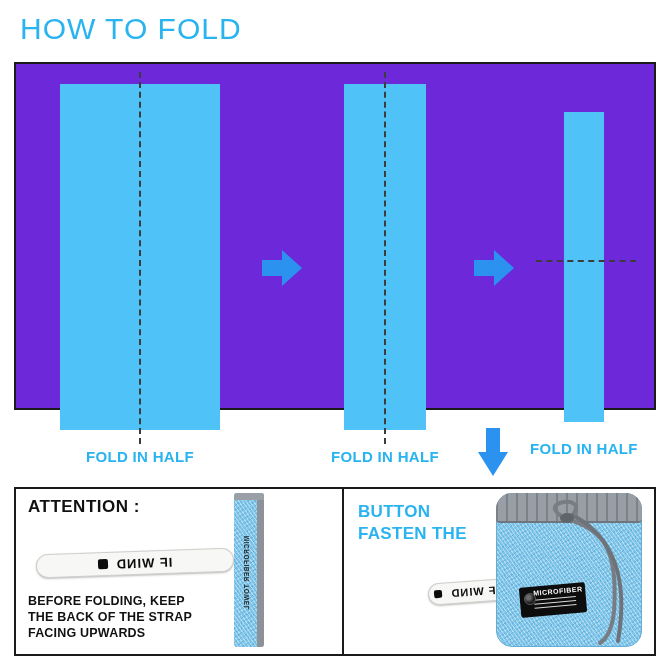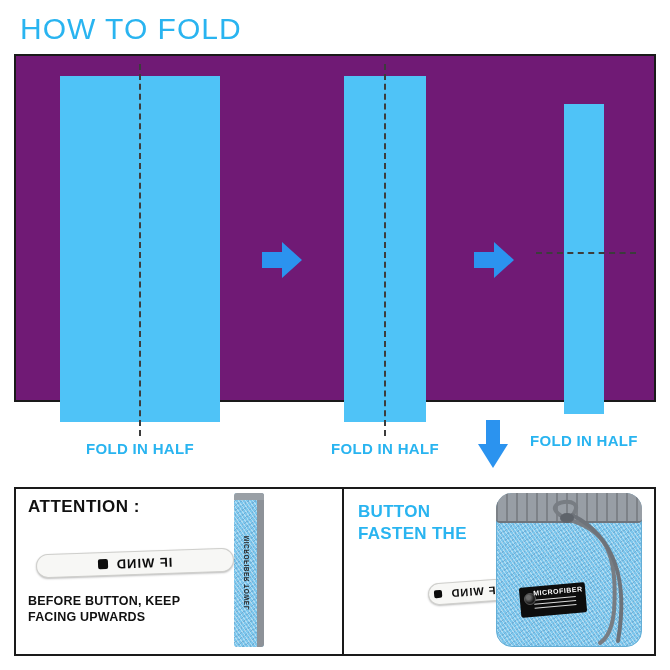--- a/index.html
+++ b/index.html
@@ -18,22 +18,22 @@
   .abs{position:absolute;}
 
   
   .page-title{
     left:20px;top:12px;font-size:30px;font-weight:normal;
     color:var(--accent);letter-spacing:1px;
   }
 
   
   .main-box{
-    left:14px;top:54px;width:642px;height:348px;
-    border:2px solid #1a1a1a;background:#701a75;
+    left:14px;top:62px;width:642px;height:348px;
+    border:2px solid #1a1a1a;background:#6d28d9;
   }
   .towel{background:var(--towel);}
   .towel1{left:44px;top:20px;width:160px;height:346px;}
   .towel2{left:328px;top:20px;width:82px;height:346px;}
   .towel3{left:548px;top:48px;width:40px;height:310px;}
   .dash-v{border-left:2px dashed var(--dash);width:0;top:8px;height:372px;}
   .dash1{left:123px;}
   .dash2{left:368px;}
   .dash-h{border-top:2px dashed var(--dash);height:0;left:520px;top:196px;width:100px;}
   .step-label{
@@ -160,21 +160,22 @@
   </div>
 
   <div class="abs strap strap-big">
     <div class="strap-inner">
       <span class="strap-text">IF WIND</span>
       <span class="strap-logo"></span>
     </div>
   </div>
 
   <div class="abs note">
-    <div>BEFORE BUTTON, KEEP</div>
+    <div>BEFORE FOLDING, KEEP</div>
+    <div>THE BACK OF THE STRAP</div>
     <div>FACING UPWARDS</div>
   </div>
 </div>
 
 <div class="abs fasten-box">
   <div class="abs fasten-title">
     <div>BUTTON</div>
     <div>FASTEN THE</div>
   </div>
 

